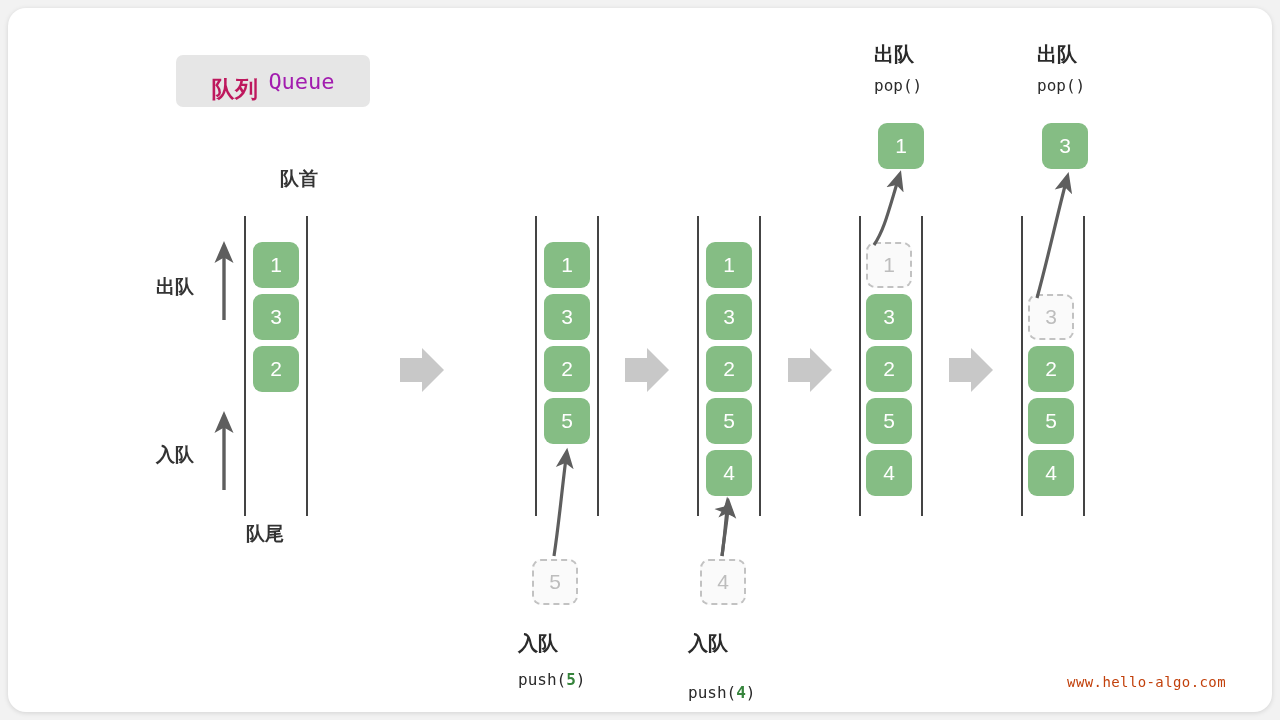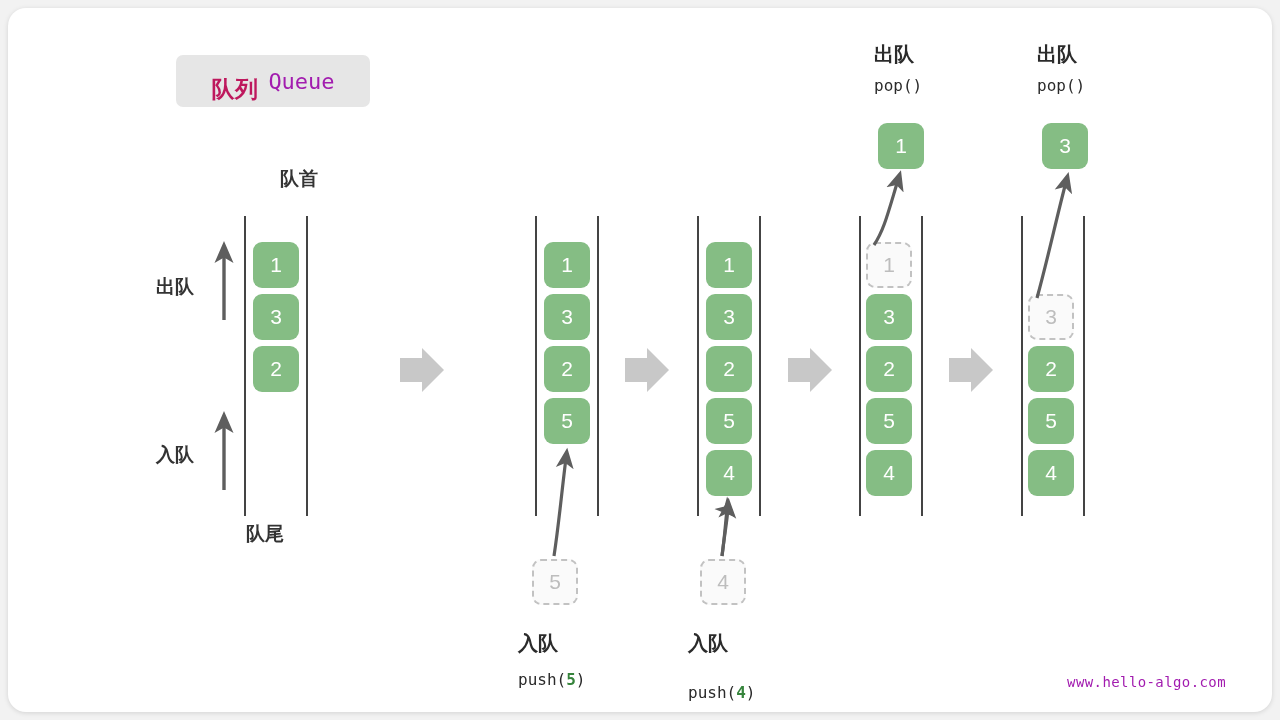--- a/index.html
+++ b/index.html
@@ -111,21 +111,21 @@
     height: 720px;
     pointer-events: none;
   }
   
   .watermark {
     position: absolute;
     right: 46px;
     bottom: 22px;
     font-family: "DejaVu Sans Mono", "Liberation Mono", monospace;
     font-size: 14px;
-    color: #a21caf;
+    color: #c2410c;
     letter-spacing: 0.4px;
   }
 </style>
 </head>
 <body>
 
 <div id="stage">
   <div class="card">
 
     <div class="title-chip">

